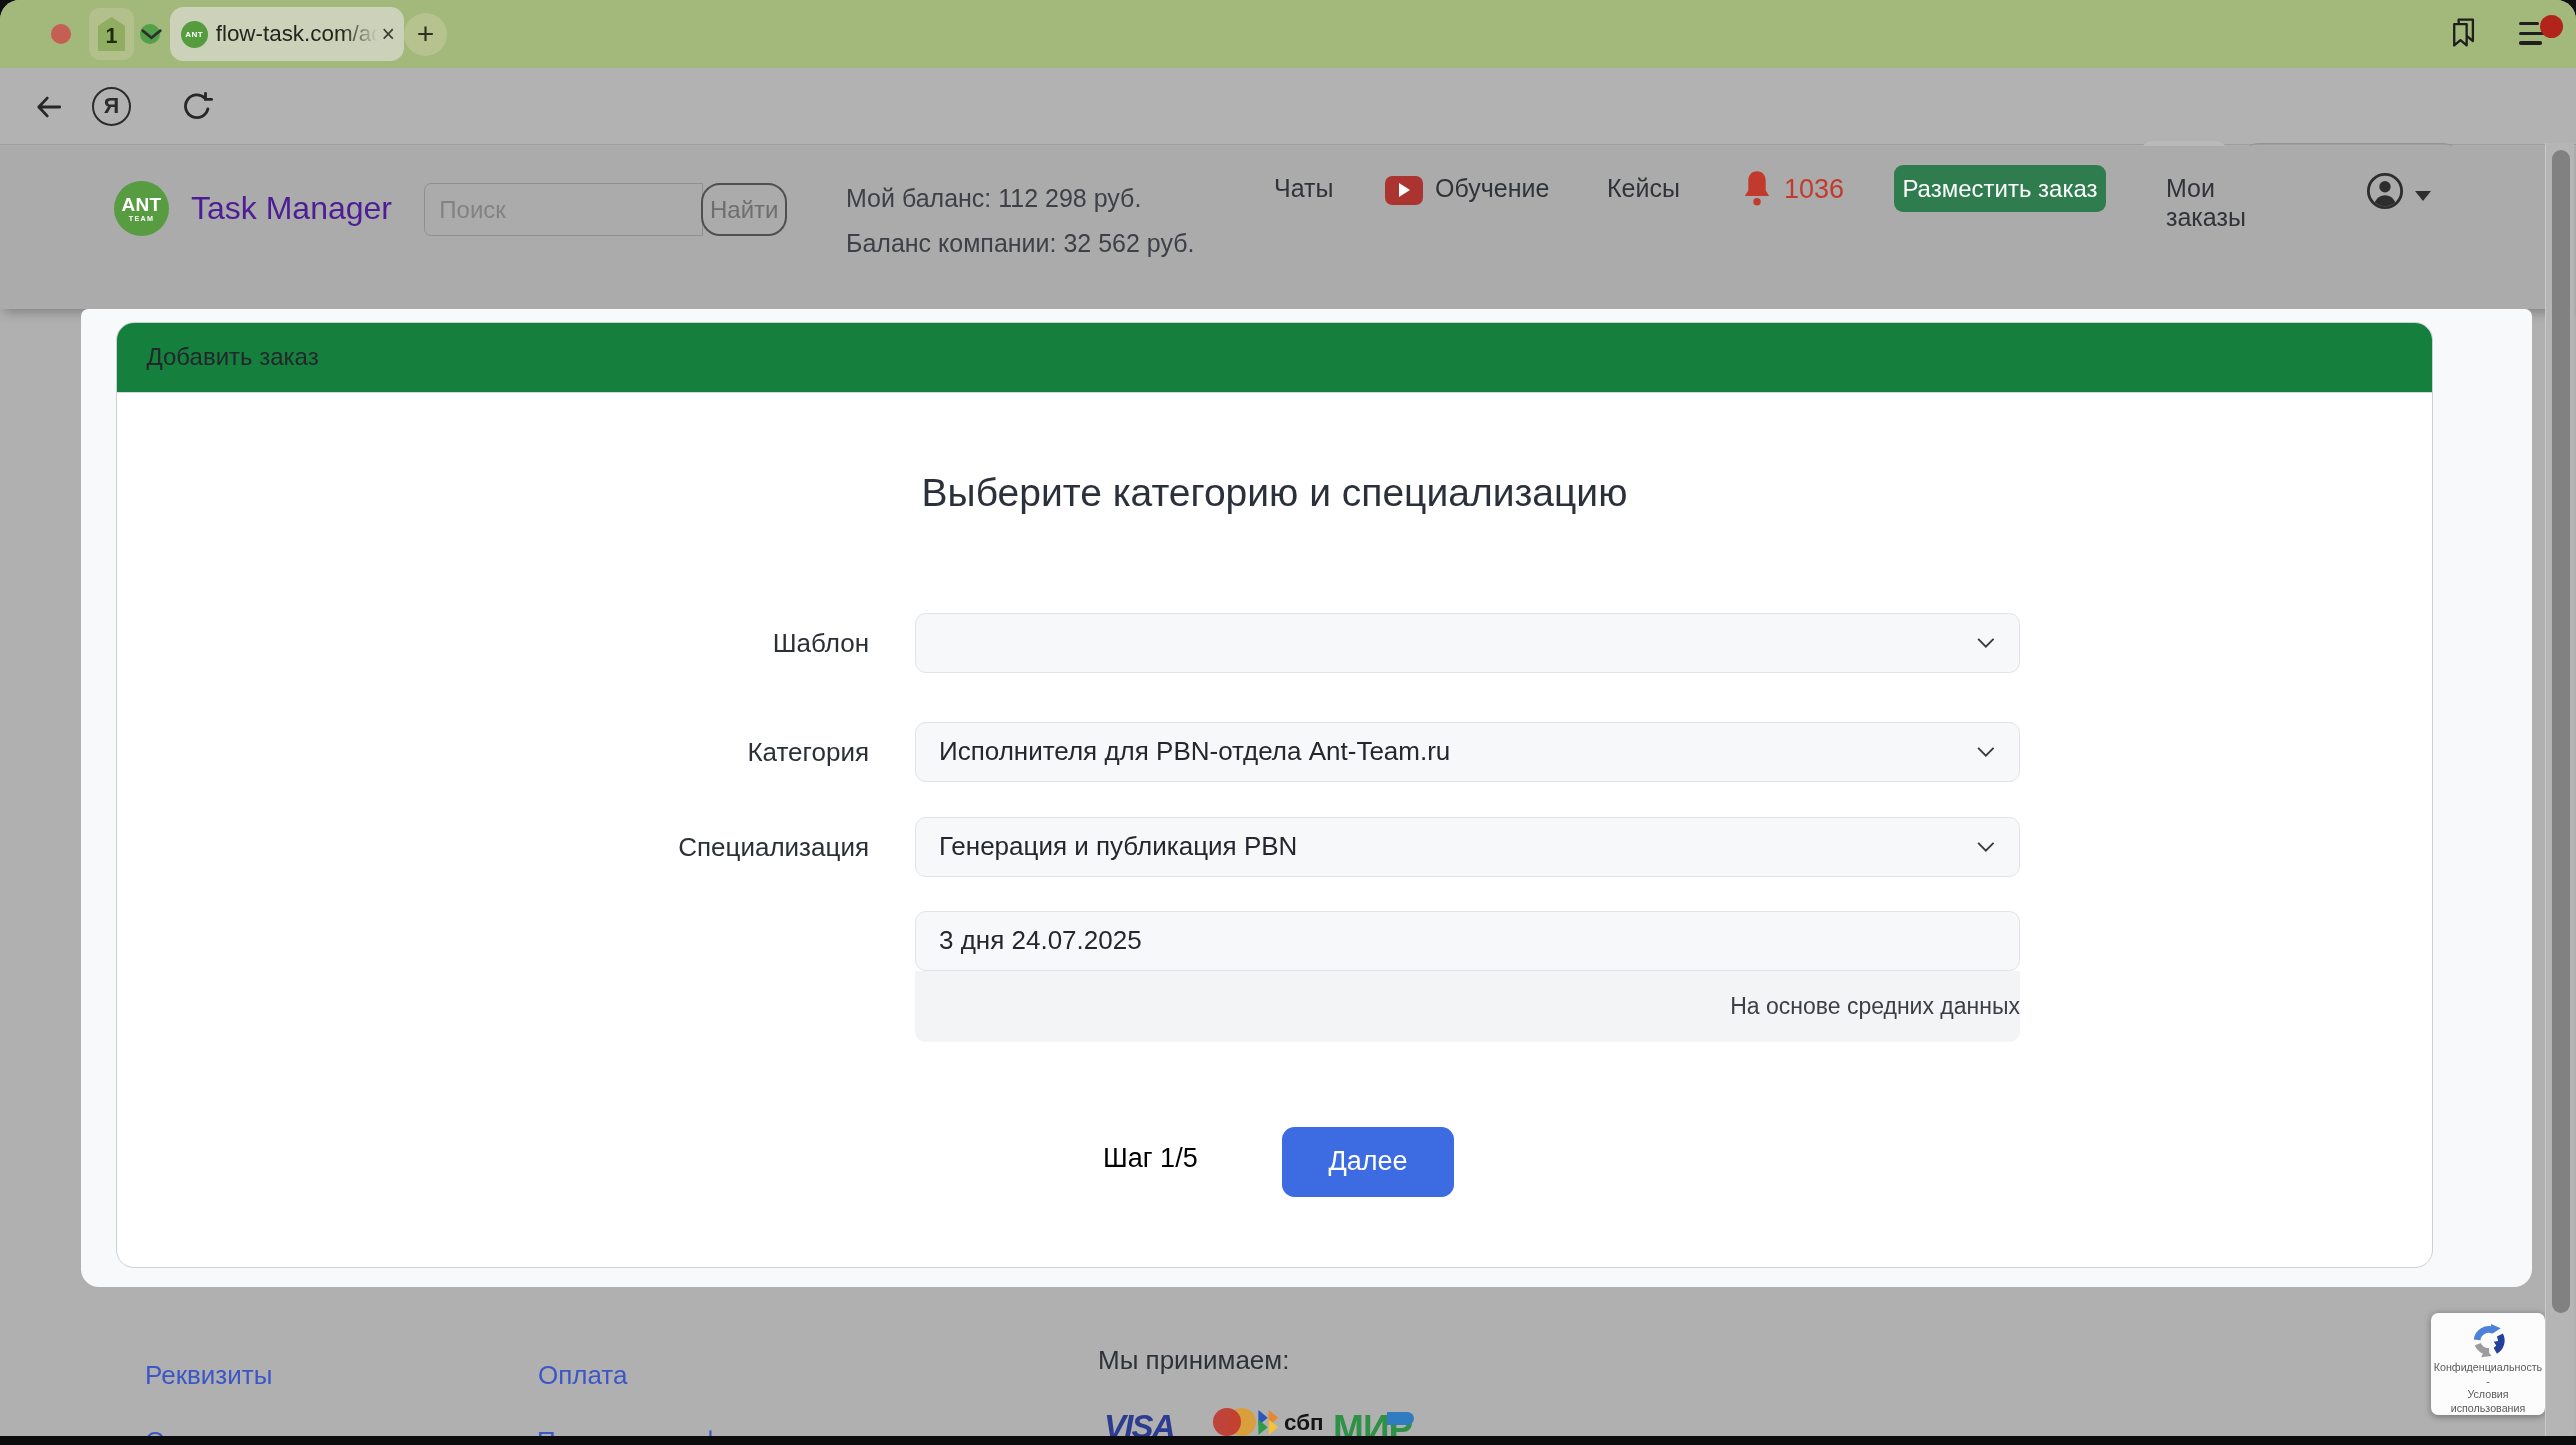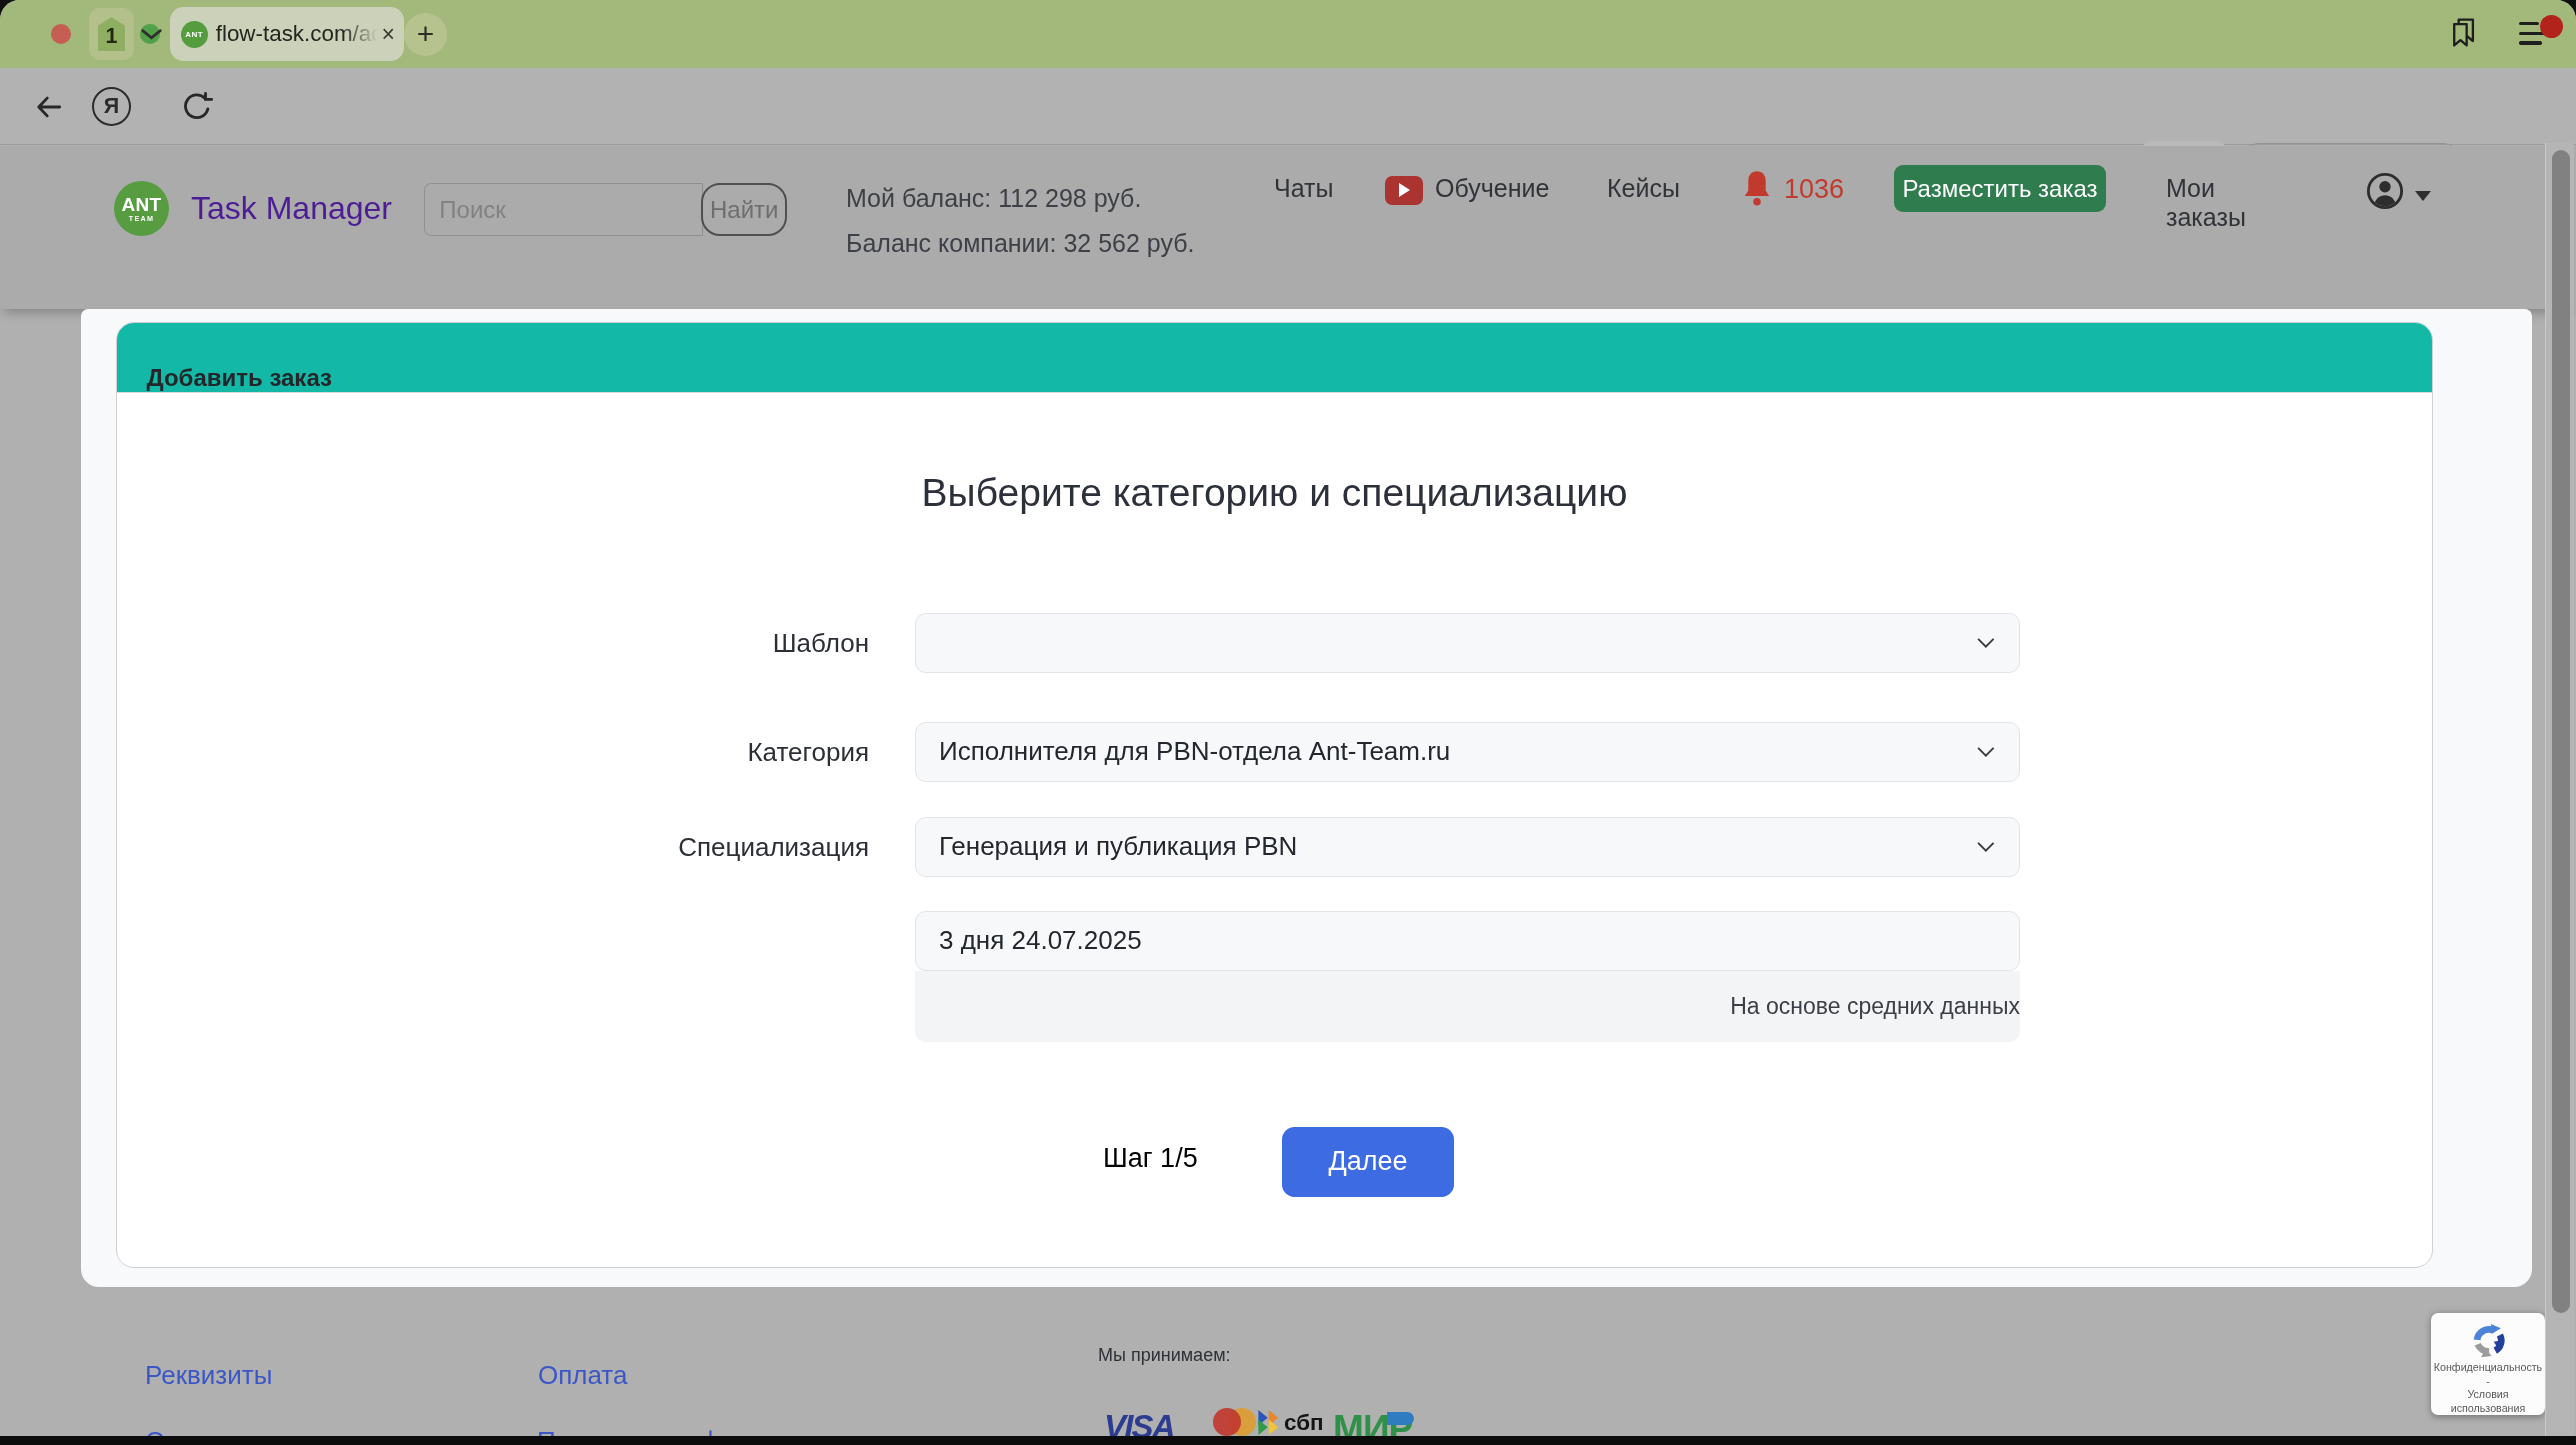--- a/index.html
+++ b/index.html
@@ -84,38 +84,38 @@
   .place-order{position:absolute;left:1894px;top:19px;width:212px;height:47px;border-radius:9px;background:#2f7c4e;
                color:#fff;font-size:24px;display:flex;align-items:center;justify-content:center;border:none;
                font-family:"Liberation Sans",sans-serif;}
   .avatar{position:absolute;left:2366px;top:26px;}
   .caret{position:absolute;left:2415px;top:45px;width:0;height:0;border-left:8px solid transparent;
          border-right:8px solid transparent;border-top:10.7px solid #2e2e2e;}
 
   
   .sheet{position:absolute;left:81px;top:309px;width:2451px;height:978px;background:#f8f9fa;border-radius:7.2px 7.2px 18px 18px;}
   .card{position:absolute;left:35px;top:12.5px;width:2317px;height:946px;background:#fff;border:1.8px solid #cfd0d2;border-radius:18px;overflow:hidden;}
-  .card-head{height:70px;background:#14b8a6;border-bottom:1.8px solid #d7d8da;display:flex;align-items:flex-end;
-             padding-left:29.5px;font-size:24px;color:#23262b;font-weight:bold;}
+  .card-head{height:70px;background:#15803d;border-bottom:1.8px solid #d7d8da;display:flex;align-items:center;
+             padding-left:29.5px;font-size:24px;color:#23262b;}
   .page-title{position:absolute;left:0;top:148px;width:100%;text-align:center;font-size:39px;font-weight:500;color:#2b303a;}
   .frow{position:absolute;left:0;width:100%;height:60px;}
   .flabel{position:absolute;left:0;width:752px;text-align:right;font-size:26px;color:#2b2f36;line-height:60px;}
   .ffield{position:absolute;left:798px;width:1105px;height:60px;background:#f7f8fa;border:1.8px solid #e0e3e7;
           border-radius:10.7px;display:flex;align-items:center;padding:0 23px;font-size:26px;font-weight:500;color:#23272e;}
   .ffield .val{flex:1;white-space:nowrap;overflow:hidden;}
   .hintpanel{position:absolute;left:798px;top:648px;width:1105px;height:71px;background:#f3f4f6;border-radius:0 0 10.7px 10.7px;
              display:flex;align-items:center;padding-left:31px;font-size:23px;color:#3b3f46;justify-content:flex-end;}
   .steprow{position:absolute;left:0;top:804px;width:100%;height:70px;}
   .step{position:absolute;left:986px;top:16px;font-size:27px;color:#000000;}
   .next-btn{position:absolute;left:1165px;top:0;width:172px;height:70px;border:none;border-radius:12.5px;background:#3c6be2;
             color:#fff;font-size:27px;font-family:"Liberation Sans",sans-serif;}
 
   
   .flink{position:absolute;font-size:26px;color:#3b57c7;}
-  .accept{position:absolute;left:1098px;top:1345px;font-size:18px;color:#2e3238;}
+  .accept{position:absolute;left:1098px;top:1345px;font-size:26px;color:#2e3238;}
   .pay{position:absolute;top:1408px;}
   .visa{left:1104px;font-size:33px;font-weight:900;font-style:italic;color:#2c3c90;letter-spacing:-1.8px;}
   .mc{left:1213px;width:50px;}
   .mc .circles{position:relative;height:28px;}
   .mc .c1,.mc .c2{position:absolute;top:0;width:28px;height:28px;border-radius:50%;}
   .mc .c1{left:0;background:#c0392f;z-index:2;opacity:.92;}
   .mc .c2{left:15px;background:#d89f3c;}
   .mc .word{font-size:9px;color:#2f2f2f;text-align:center;margin-top:0.9px;}
   .sbp{left:1258px;display:flex;align-items:center;gap:4.5px;}
   .sbp .word{font-size:22.4px;font-weight:800;color:#141414;}

